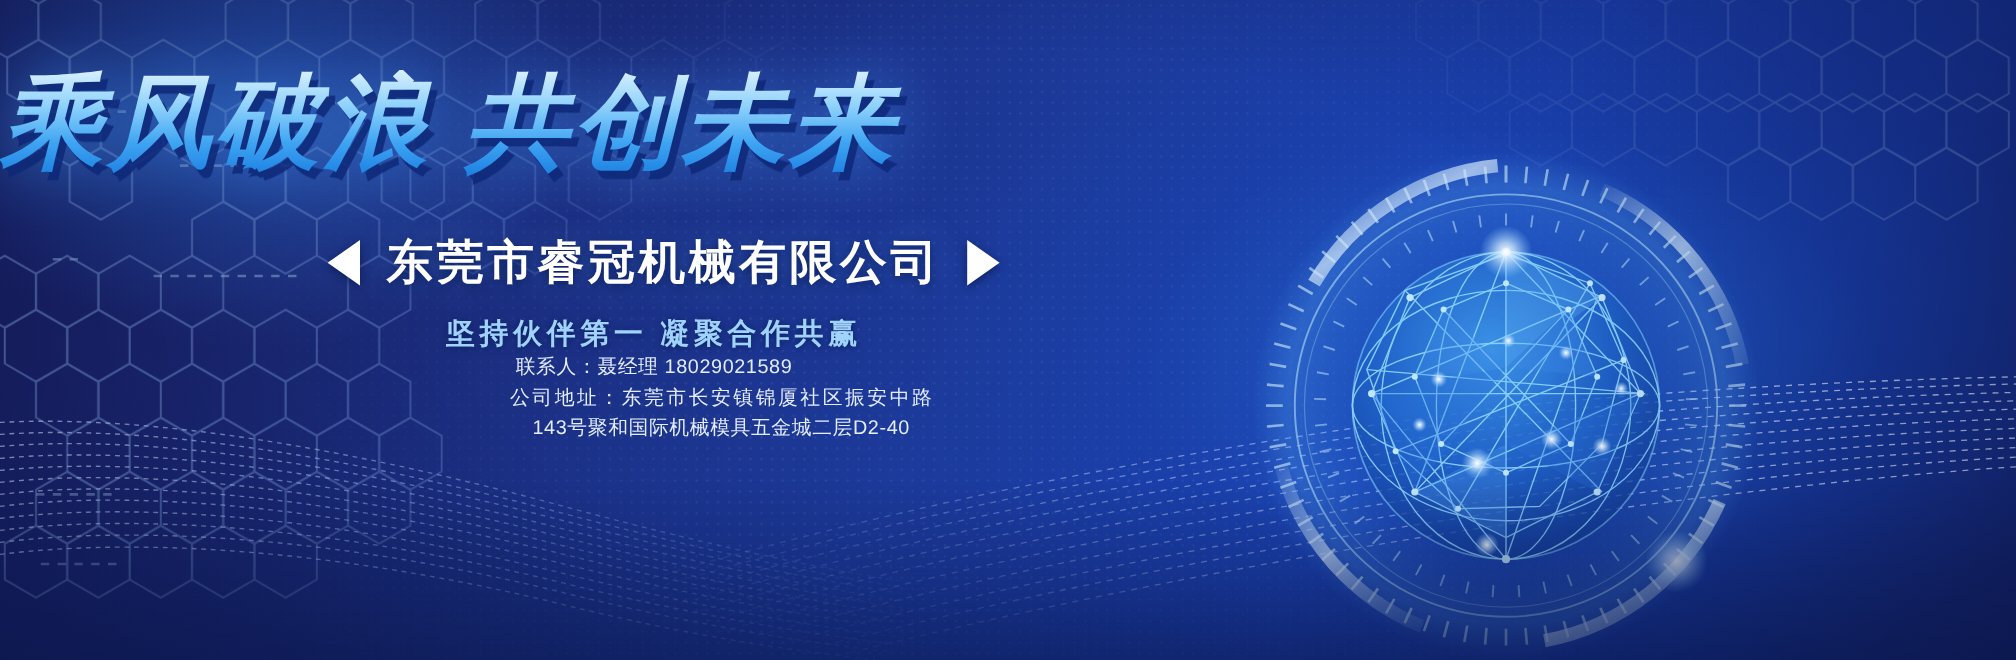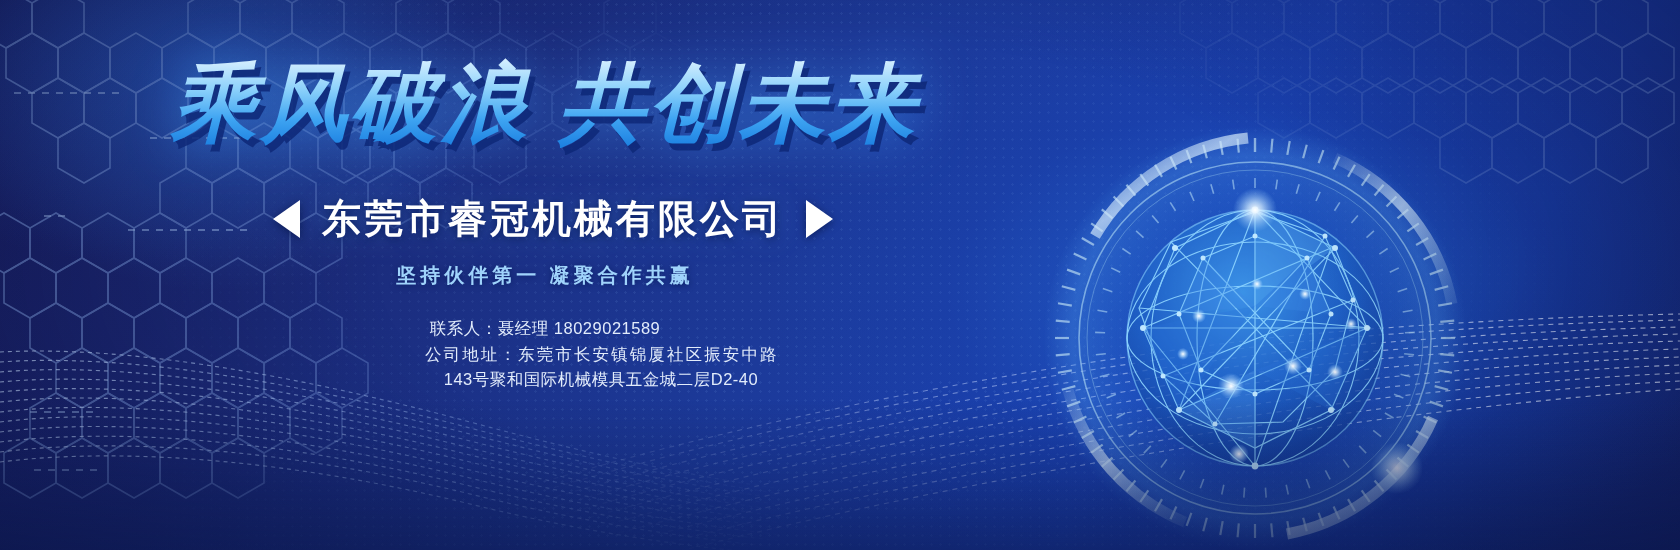--- a/index.html
+++ b/index.html
@@ -33,21 +33,20 @@
   }
 
   .glow-tl { position:absolute; left:-60px; top:-120px; width:560px; height:420px;
     background:radial-gradient(ellipse at center, rgba(60,140,245,.30), rgba(60,140,245,0) 68%); }
 
   
   .content { position:absolute; left:0; top:0; width:1090px; height:550px; }
 
   .headline {
     position:absolute; left:0; top:58px; width:1090px;
-    text-align:center;
     font-size:86px; font-weight:bold; font-style:italic;
     letter-spacing:4px;
     line-height:1.05;
     background:linear-gradient(180deg,#d9f0ff 0%,#8ed2fb 34%,#3ea4f2 68%,#1b7fe0 100%);
     -webkit-background-clip:text; background-clip:text;
     color:transparent; -webkit-text-fill-color:transparent;
     filter:drop-shadow(5px 7px 0 rgba(14,40,120,.85)) drop-shadow(0 0 26px rgba(70,160,255,.45));
     white-space:nowrap;
   }
 
@@ -60,27 +59,27 @@
   .tri-r { border-top:19px solid transparent; border-bottom:19px solid transparent; border-left:27px solid #ffffff; }
   .company-name {
     font-size:39px; font-weight:bold; color:#ffffff; letter-spacing:3px;
     text-shadow:0 2px 10px rgba(6,24,86,.9), 0 0 28px rgba(110,180,255,.35);
     white-space:nowrap;
   }
 
   .slogan {
     position:absolute; left:0; top:262px; width:1090px;
     text-align:center;
-    font-size:20px; font-weight:bold; color:#9fd3fb; letter-spacing:4px;
+    font-size:24px; font-weight:bold; color:#9fd3fb; letter-spacing:4px;
     text-shadow:0 1px 6px rgba(6,24,86,.8);
     white-space:nowrap;
   }
 
   .contact {
-    position:absolute; left:0; top:316px; width:1090px;
+    position:absolute; left:0; top:294px; width:1090px;
     text-align:center;
     color:#e2ecfb;
     font-size:16.5px;
     line-height:1.55;
     letter-spacing:.5px;
   }
   .contact .line { display:block; }
   .contact .addr {
     display:block;
     width:352px; margin:0 auto; margin-left:425px;

